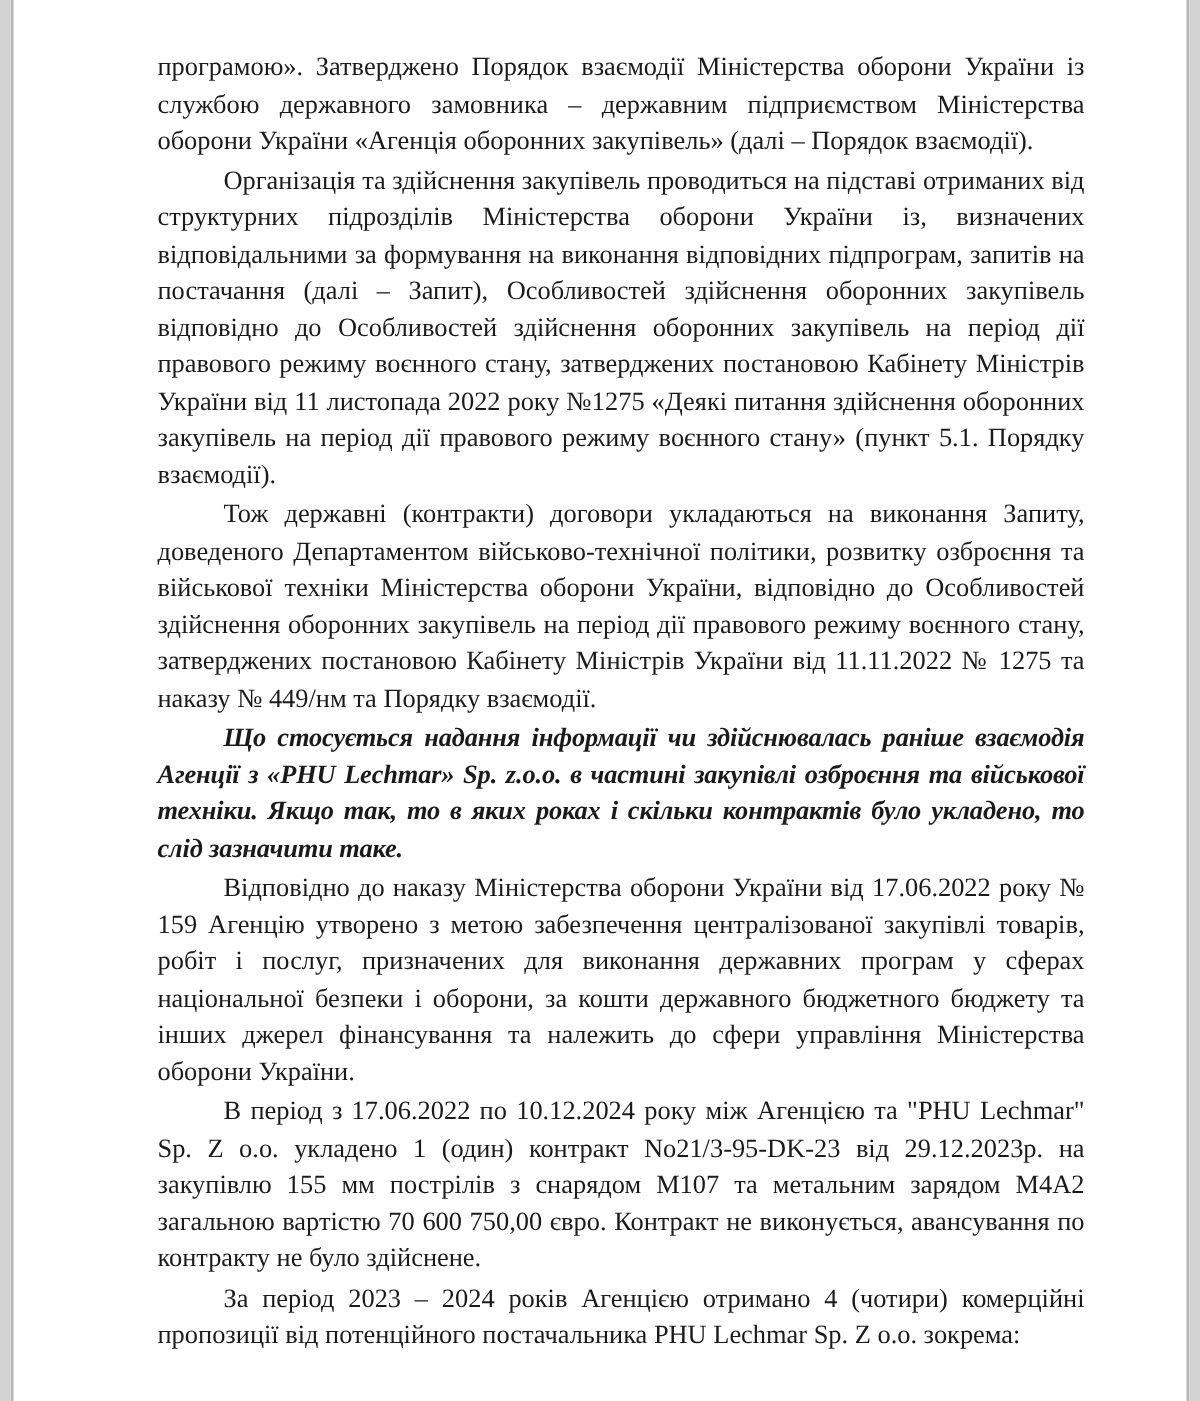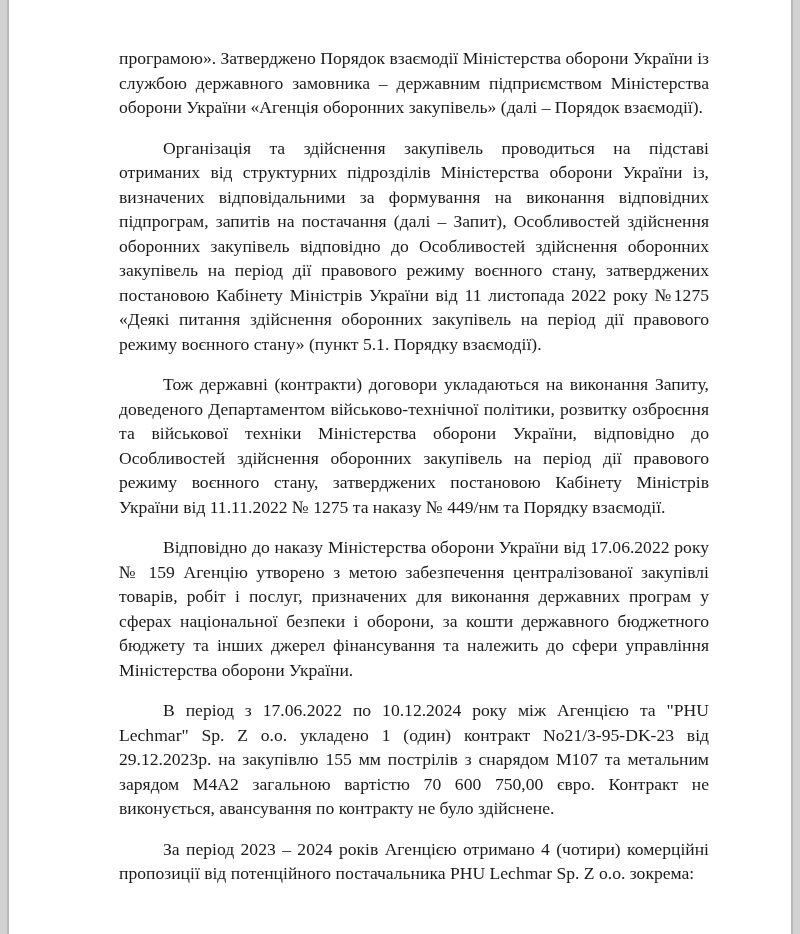--- a/index.html
+++ b/index.html
@@ -44,21 +44,21 @@
     width: 622px;
     color: #1a1a1a;
     font-size: 17.6px;
     line-height: 24.5px;
     text-align: justify;
     text-justify: inter-word;
     -webkit-font-smoothing: antialiased;
   }
 
   p.para {
-    margin: 16px;
+    margin: 2px;
     text-indent: 44px;
     text-align: justify;
     text-justify: inter-word;
     hyphens: none;
   }
   p.para.noindent { text-indent: 0; }
 
   p.italic {
     font-style: italic;
     font-weight: bold;
@@ -70,20 +70,21 @@
 
 <div id="page">
   <div id="doc-body">
 
     <p class="para noindent">програмою». Затверджено Порядок взаємодії Міністерства оборони України із службою державного замовника – державним підприємством Міністерства оборони України «Агенція оборонних закупівель» (далі – Порядок взаємодії).</p>
 
     <p class="para">Організація та здійснення закупівель проводиться на підставі отриманих від структурних підрозділів Міністерства оборони України із, визначених відповідальними за формування на виконання відповідних підпрограм, запитів на постачання (далі – Запит), Особливостей здійснення оборонних закупівель відповідно до Особливостей здійснення оборонних закупівель на період дії правового режиму воєнного стану, затверджених постановою Кабінету Міністрів України від 11 листопада 2022 року №1275 «Деякі питання здійснення оборонних закупівель на період дії правового режиму воєнного стану» (пункт 5.1. Порядку взаємодії).</p>
 
     <p class="para">Тож державні (контракти) договори укладаються на виконання Запиту, доведеного Департаментом військово-технічної політики, розвитку озброєння та військової техніки Міністерства оборони України, відповідно до Особливостей здійснення оборонних закупівель на період дії правового режиму воєнного стану, затверджених постановою Кабінету Міністрів України від 11.11.2022 № 1275 та наказу № 449/нм та Порядку взаємодії.</p>
 
+    <p class="para italic">Що стосується надання інформації чи здійснювалась раніше взаємодія Агенції з «PHU Lechmar» Sp. z.o.o. в частині закупівлі озброєння та військової техніки. Якщо так, то в яких роках і скільки контрактів було укладено, то слід зазначити таке.</p>
 
     <p class="para">Відповідно до наказу Міністерства оборони України від 17.06.2022 року № 159 Агенцію утворено з метою забезпечення централізованої закупівлі товарів, робіт і послуг, призначених для виконання державних програм у сферах національної безпеки і оборони, за кошти державного бюджетного бюджету та інших джерел фінансування та належить до сфери управління Міністерства оборони України.</p>
 
     <p class="para">В період з 17.06.2022 по 10.12.2024 року між Агенцією та "PHU Lechmar" Sp. Z о.о. укладено 1 (один) контракт No21/3-95-DK-23 від 29.12.2023р. на закупівлю 155 мм пострілів з снарядом М107 та метальним зарядом М4А2 загальною вартістю 70 600 750,00 євро. Контракт не виконується, авансування по контракту не було здійснене.</p>
 
 
     <p class="para">За період 2023 – 2024 років Агенцією отримано 4 (чотири) комерційні пропозиції від потенційного постачальника PHU Lechmar Sp. Z о.о. зокрема:</p>
 
   </div>
 </div>

